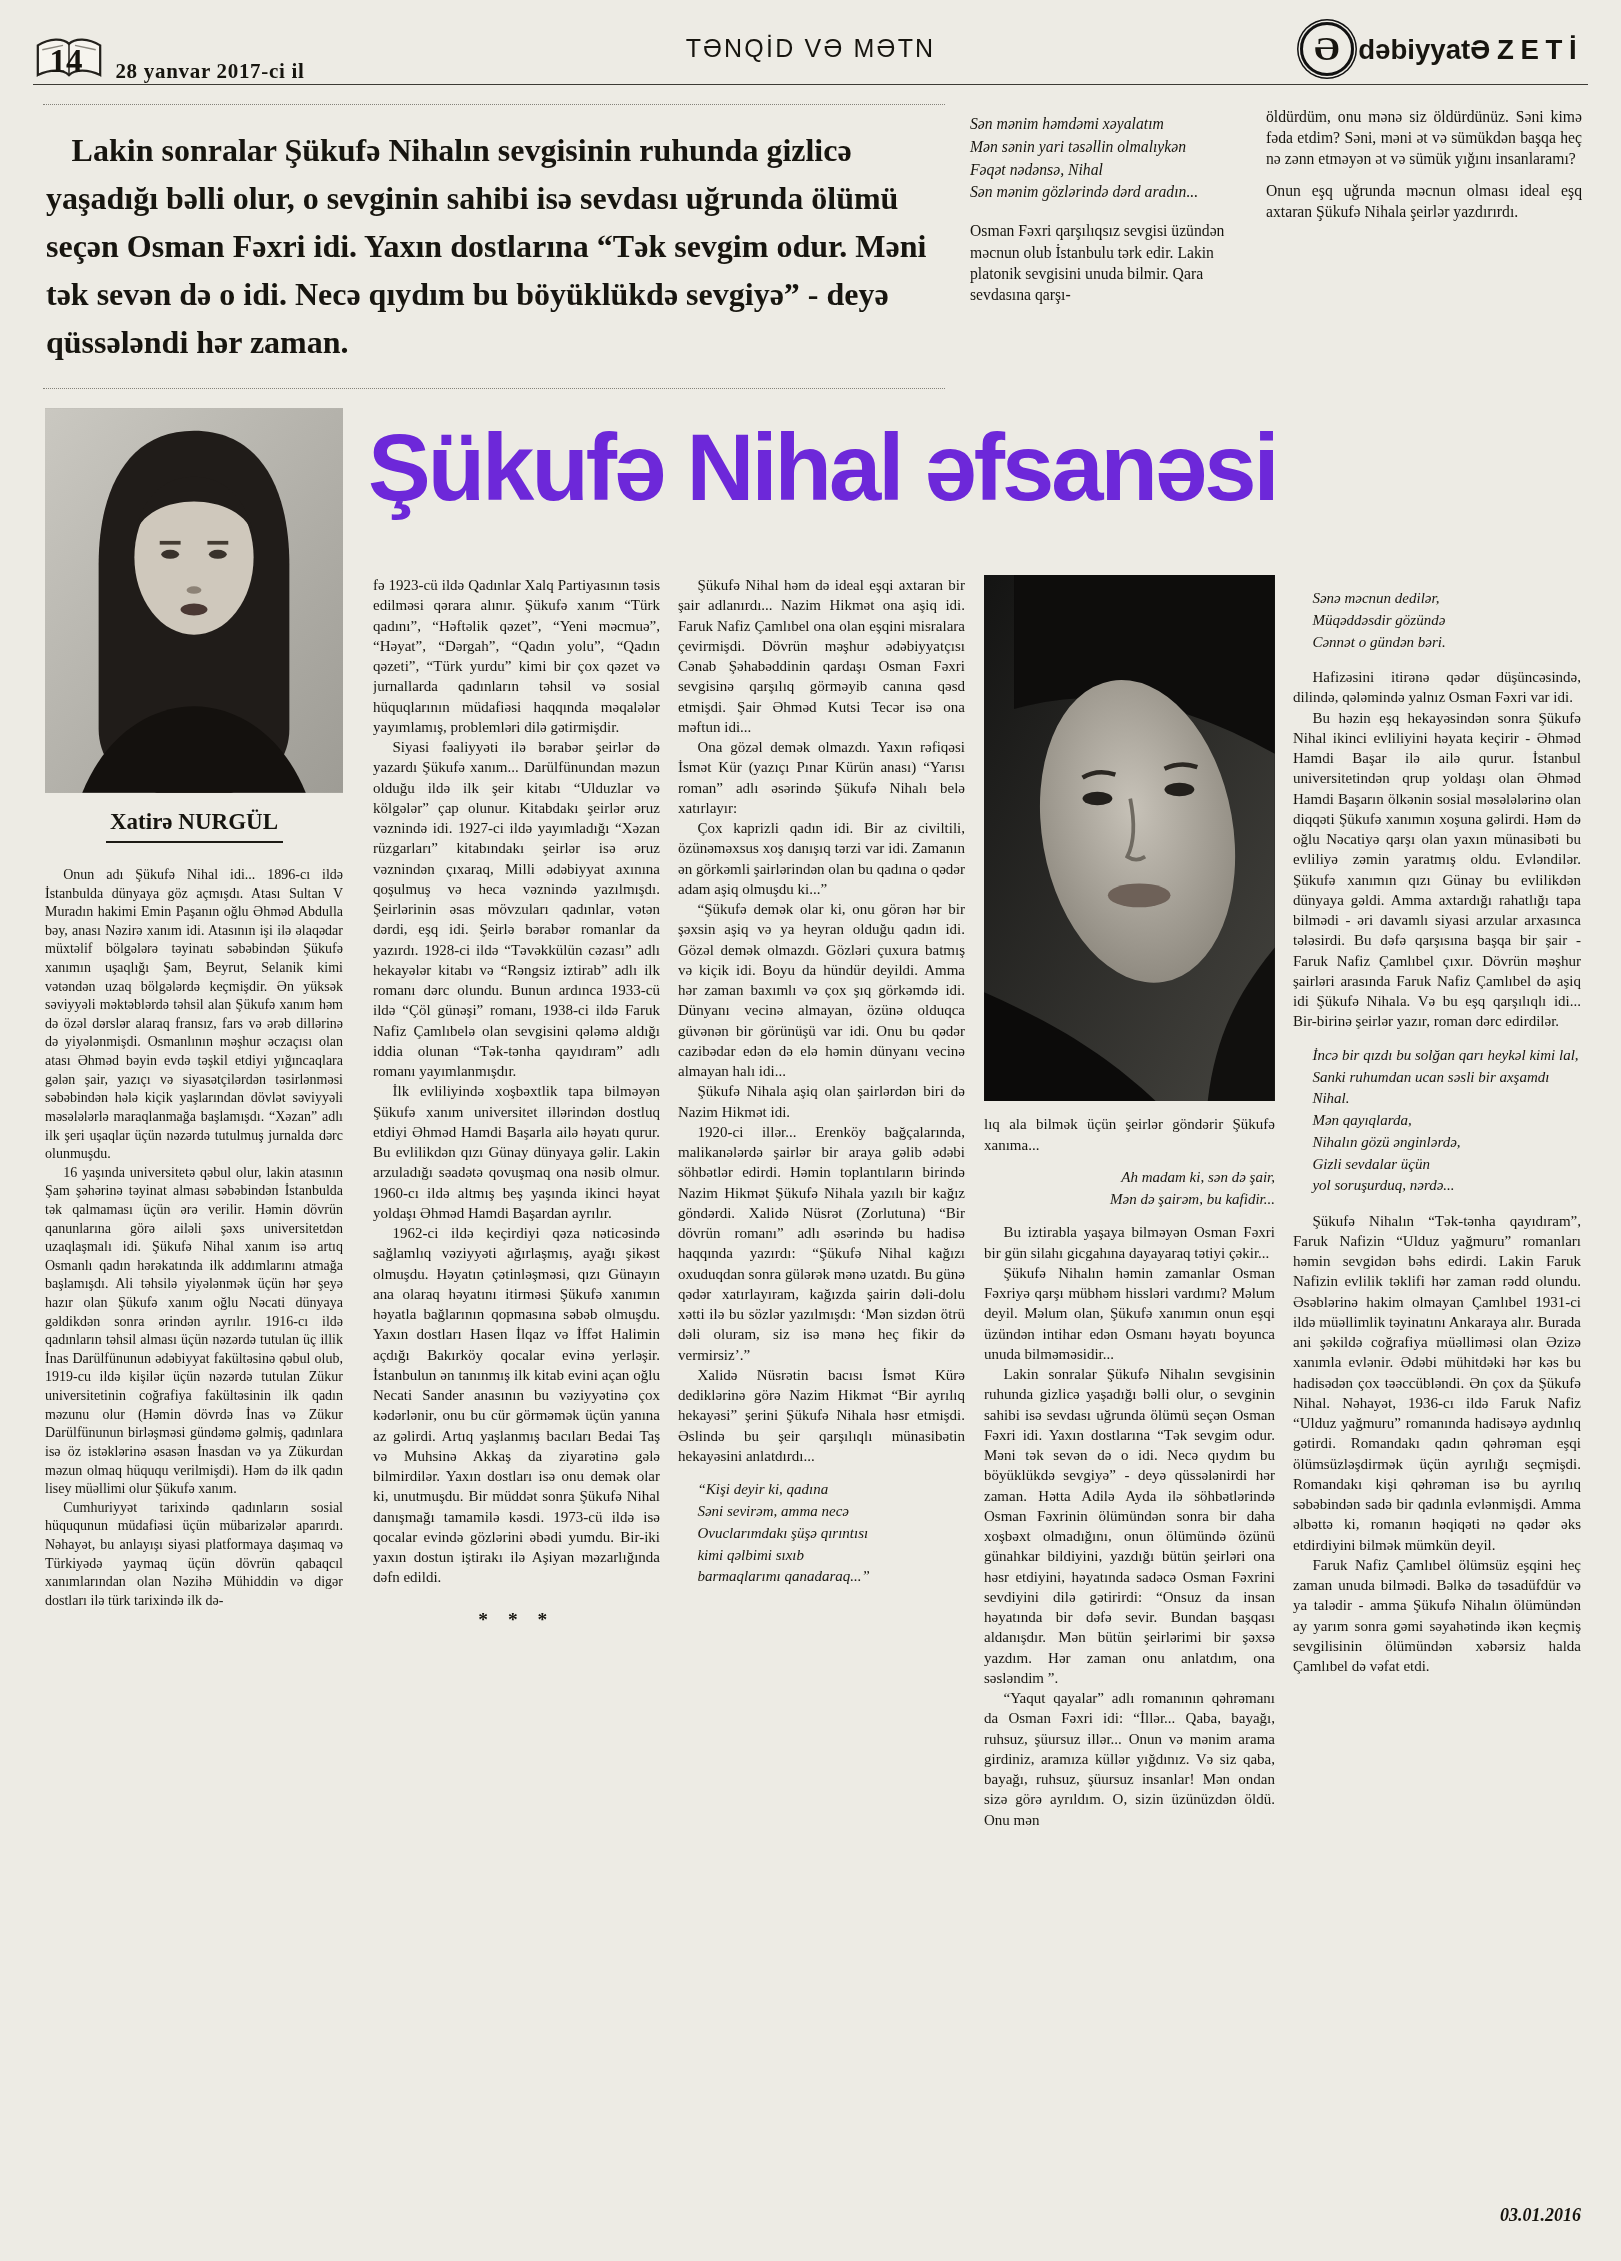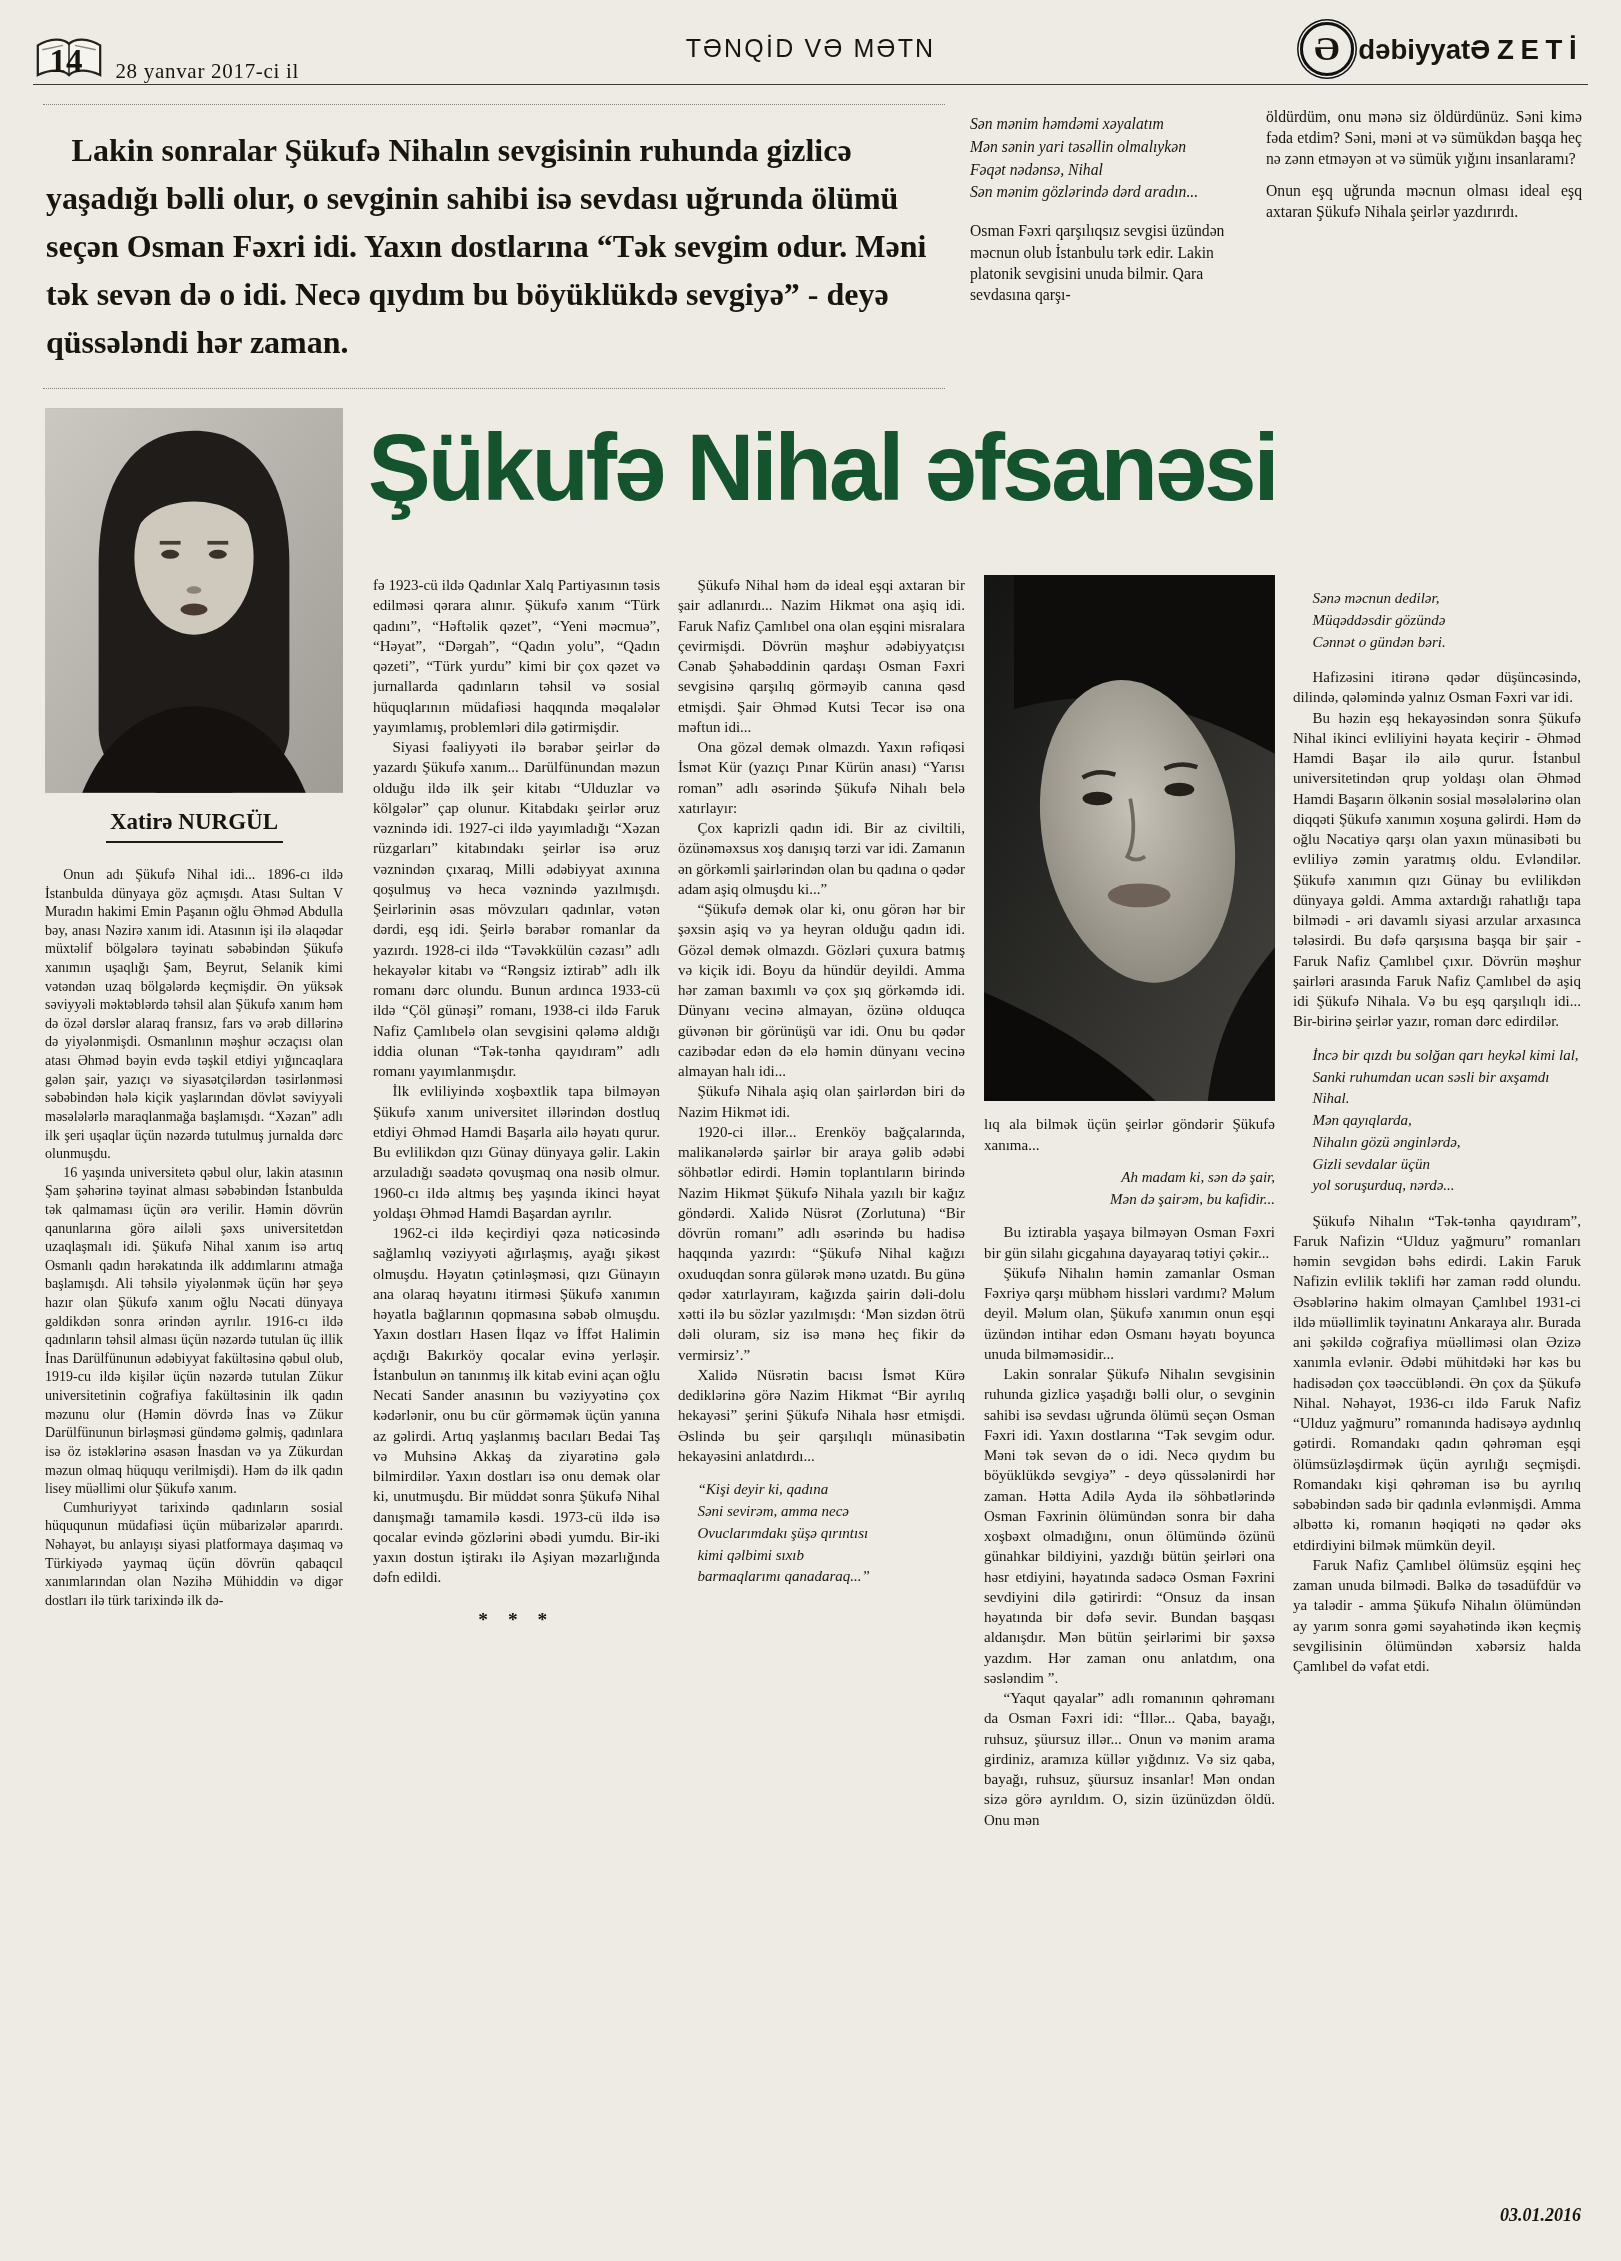--- a/index.html
+++ b/index.html
@@ -7,21 +7,21 @@
   body { background:#cfcdc7; font-family:"Liberation Serif", serif; color:#17150f; }
   .page { position:absolute; inset:0; background:#edebe4; overflow:hidden; }
 
   
   .masthead { position:absolute; left:33px; right:33px; top:19.4px; height:66px;
               border-bottom:1.5px solid #3c3a34; display:flex; align-items:flex-end; }
   .book-badge { position:relative; width:72px; height:49px; flex:0 0 auto; }
   .book-badge svg { position:absolute; left:0; top:0; }
   .page-num { position:absolute; left:16.4px; top:7.5px; font-size:33px; font-weight:bold;
               font-family:"Liberation Serif", serif; }
-  .mh-date { font-size:21px; font-weight:normal; letter-spacing:0.7px; margin-left:10.4px; }
+  .mh-date { font-size:21px; font-weight:bold; letter-spacing:0.7px; margin-left:10.4px; }
   .mh-section { position:absolute; left:50%; transform:translateX(-50%); top:15px;
                 font-family:"Liberation Sans", sans-serif; font-weight:normal;
                 font-size:25px; letter-spacing:2.2px; }
   .mh-logo { position:absolute; right:4.5px; top:3px; display:flex; align-items:center; gap:4.5px; }
   .logo-orn { width:54px; height:54px; border:3.7px solid #111; border-radius:50%;
               display:flex; align-items:center; justify-content:center;
               font-size:34px; font-weight:bold; font-family:"Liberation Serif", serif;
               box-shadow:0 0 0 1.5px #edebe4, 0 0 0 3px #111; }
   .logo-stack { display:flex; flex-direction:row; line-height:1.0; }
   .logo-stack span { font-family:"Liberation Sans", sans-serif; font-weight:bold; font-size:27.6px; }
@@ -43,21 +43,21 @@
             background:#b9b7b0; overflow:hidden; }
   .photo2 { width:291px; height:526px; background:#222; overflow:hidden; margin-bottom:13.4px; }
   figure svg { display:block; }
 
   
   .byline { position:absolute; left:45px; top:809px; width:298px; text-align:center; }
   .byline span { display:inline-block; font-size:23px; font-weight:bold;
                  border-bottom:2.2px solid #1c1a14; padding:0 4.5px 6px 4.5px; }
   .headline { position:absolute; left:368px; top:414px; width:1218px;
               font-family:"Liberation Sans", sans-serif; font-weight:bold;
-              font-size:94px; letter-spacing:-3px; white-space:nowrap; color:#14532d; }
+              font-size:94px; letter-spacing:-3px; white-space:nowrap; color:#6d28d9; }
 
   
   .col { position:absolute; top:575px; width:287px; height:1652px; overflow:hidden;
          font-size:15px; line-height:1.35; }
   .col p { text-align:justify; text-indent:1.3em; }
   .col p.noindent { text-indent:0; }
   .col .verse { margin:13.4px 0 13.4px 19.4px; font-size:15px; }
   .col1 { left:45px; top:866px; width:298px; height:1358px; font-size:14px; line-height:1.33; }
   .col2 { left:373px; }
   .col3 { left:678px; }

